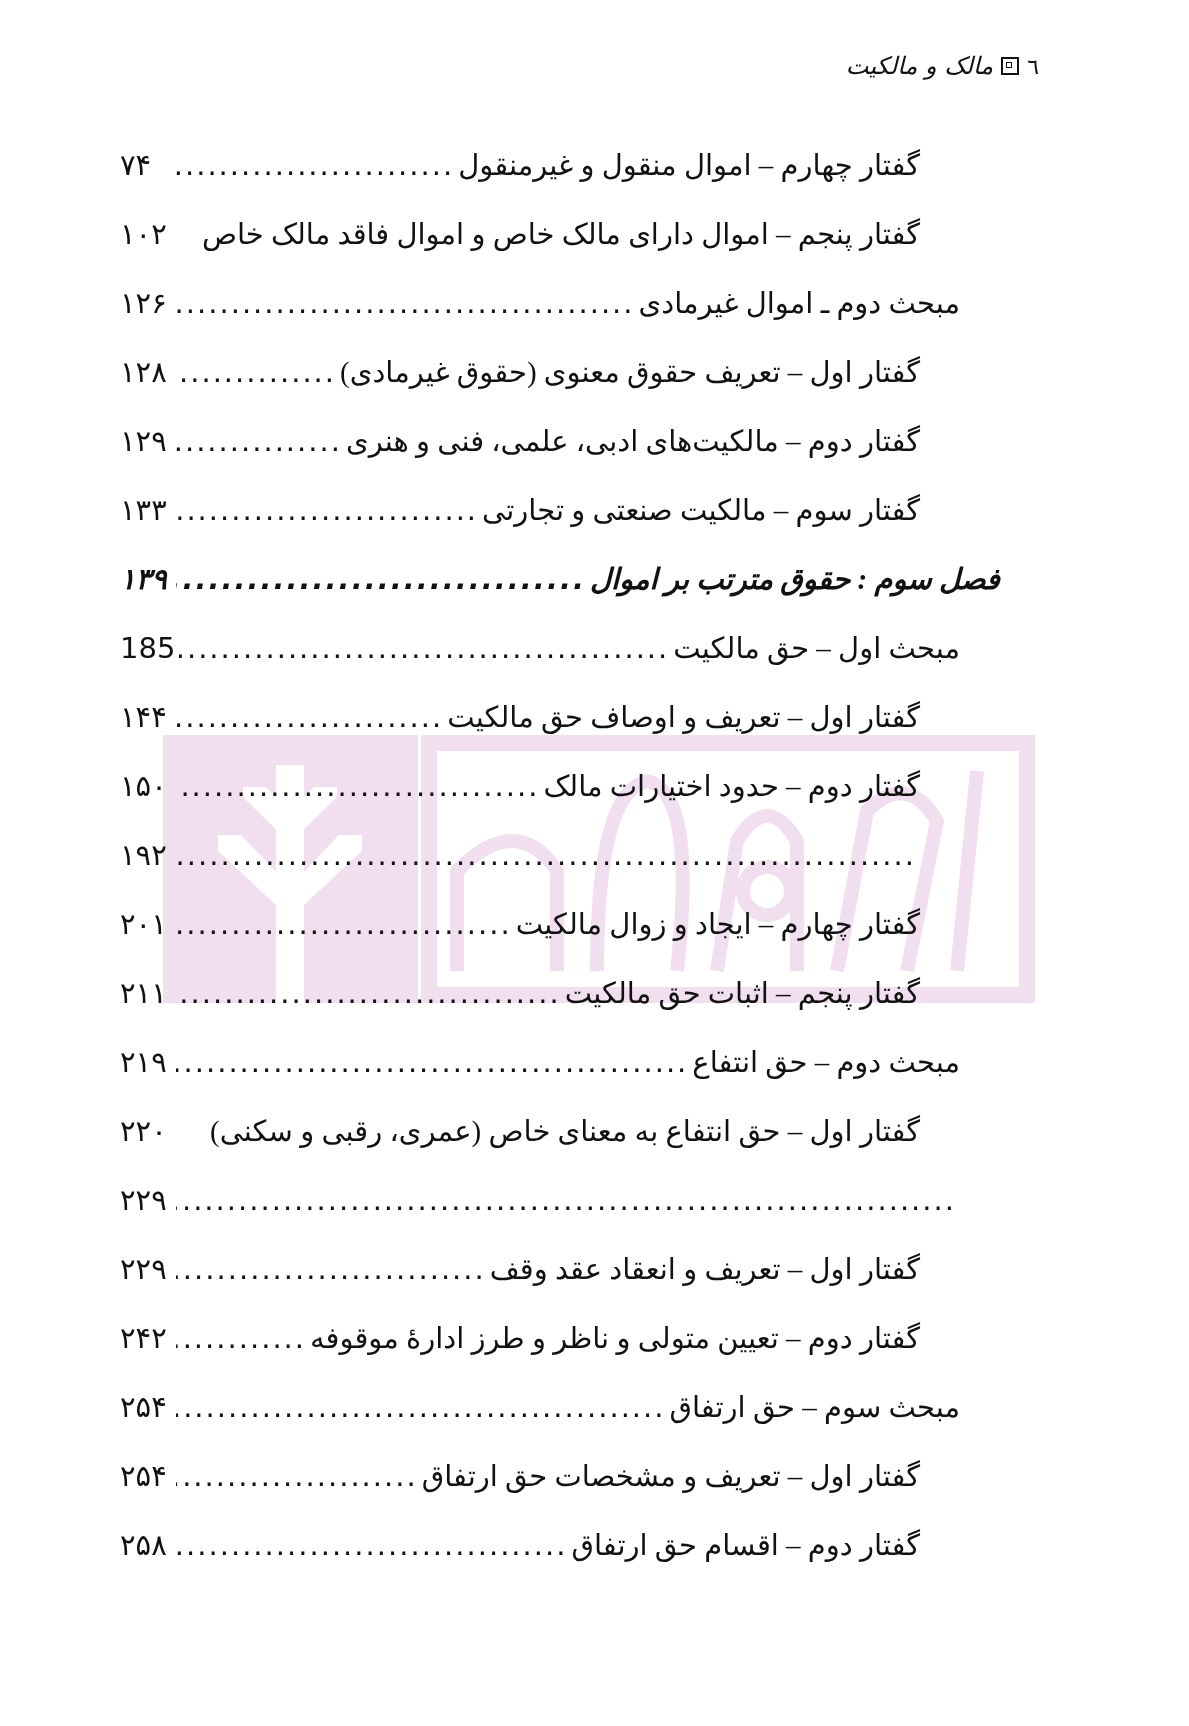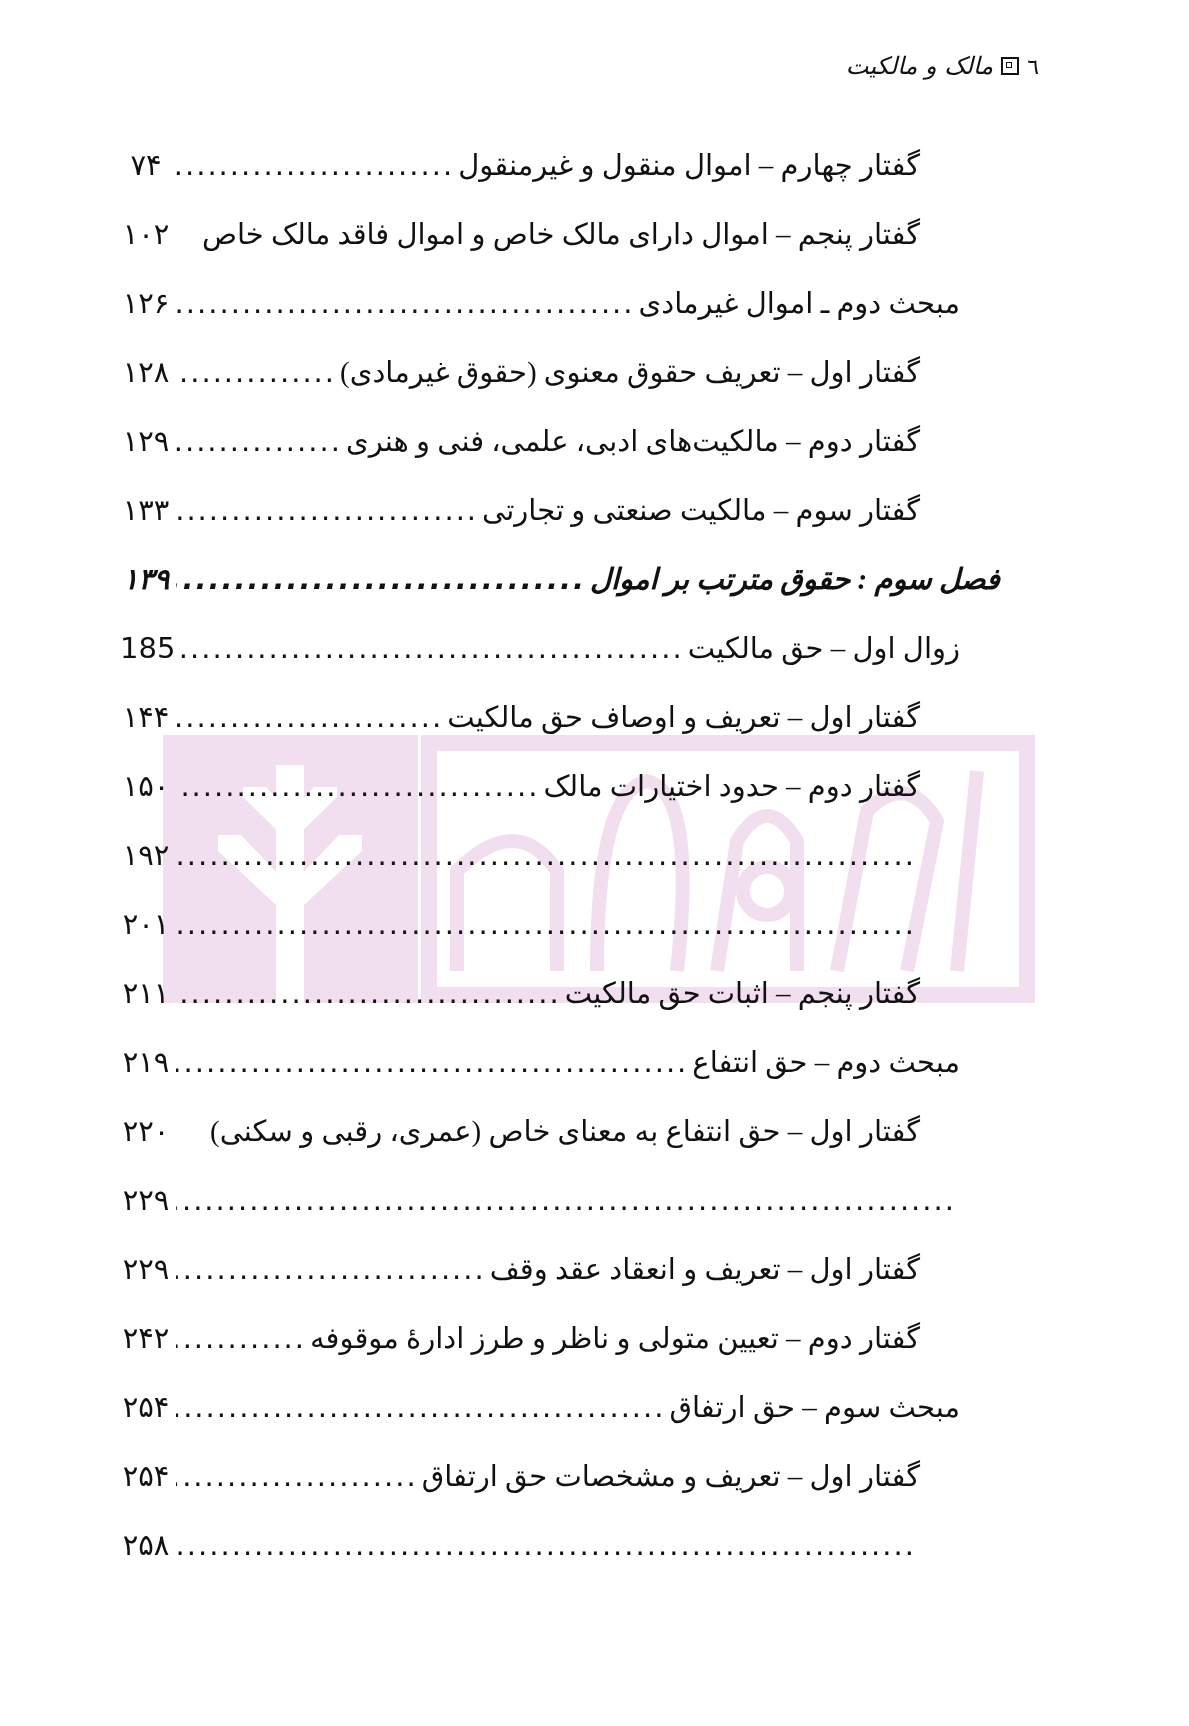--- a/index.html
+++ b/index.html
@@ -11,21 +11,21 @@
                 background: #ffffff; border: 16px solid #f1dff0; box-sizing: border-box; }
     .header { position: absolute; top: 52px; right: 150px; direction: rtl; font-size: 24px;
               font-style: italic; display: flex; align-items: center; gap: 8px; z-index: 2; }
     .header .num { font-style: normal; font-size: 22px; }
     .box-icon { width: 14px; height: 14px; border: 2px solid #111; position: relative; display: inline-block; }
     .box-icon::after { content: ""; position: absolute; left: 3px; top: 3px; width: 4px; height: 4px; border: 1.5px solid #111; }
     .toc { position: absolute; left: 120px; top: 0; width: 880px; direction: rtl; z-index: 2; }
     .row { position: absolute; height: 40px; display: flex; align-items: center; font-size: 29px; line-height: 40px; left: 0; }
     .row .title { white-space: nowrap; font-family: Liberation Serif, serif; }
     .row .dots { flex: 1; overflow: hidden; white-space: nowrap; letter-spacing: 2px; margin: 0 4px; color: #111; }
-    .row .page { white-space: nowrap; min-width: 52px; text-align: center; }
+    .row .page { white-space: nowrap; min-width: 52px; text-align: left; }
     .row.l1 { right: 0; }
     .row.l2 { right: 40px; }
     .row.l3 { right: 80px; }
     .row.chapter { font-weight: bold; font-style: italic; }
   </style>
 </head>
 <body>
 
 <div class="watermark">
   <div class="wm-left">
@@ -89,39 +89,40 @@
     <span class="title">گفتار سوم – مالکیت صنعتی و تجارتی</span>
     <span class="dots">............................................................................................................</span>
     <span class="page">۱۳۳</span>
   </div>
   <div class="row l1 chapter" style="top:559px">
     <span class="title">فصل سوم : حقوق مترتب بر اموال</span>
     <span class="dots">............................................................................................................</span>
     <span class="page">۱۳۹</span>
   </div>
   <div class="row l2" style="top:628px">
-    <span class="title">زوال اول – حق مالکیت</span>
+    <span class="title">مبحث اول – حق مالکیت</span>
     <span class="dots">............................................................................................................</span>
     <span class="page">185</span>
   </div>
   <div class="row l3" style="top:697px">
     <span class="title">گفتار اول – تعریف و اوصاف حق مالکیت</span>
     <span class="dots">............................................................................................................</span>
     <span class="page">۱۴۴</span>
   </div>
   <div class="row l3" style="top:766px">
     <span class="title">گفتار دوم – حدود اختیارات مالک</span>
     <span class="dots">............................................................................................................</span>
     <span class="page">۱۵۰</span>
   </div>
   <div class="row l3" style="top:835px">
     <span class="dots">............................................................................................................</span>
     <span class="page">۱۹۲</span>
   </div>
   <div class="row l3" style="top:904px">
+    <span class="title">گفتار چهارم – ایجاد و زوال مالکیت</span>
     <span class="dots">............................................................................................................</span>
     <span class="page">۲۰۱</span>
   </div>
   <div class="row l3" style="top:973px">
     <span class="title">گفتار پنجم – اثبات حق مالکیت</span>
     <span class="dots">............................................................................................................</span>
     <span class="page">۲۱۱</span>
   </div>
   <div class="row l2" style="top:1042px">
     <span class="title">مبحث دوم – حق انتفاع</span>
@@ -151,16 +152,17 @@
     <span class="title">مبحث سوم – حق ارتفاق</span>
     <span class="dots">............................................................................................................</span>
     <span class="page">۲۵۴</span>
   </div>
   <div class="row l3" style="top:1456px">
     <span class="title">گفتار اول – تعریف و مشخصات حق ارتفاق</span>
     <span class="dots">............................................................................................................</span>
     <span class="page">۲۵۴</span>
   </div>
   <div class="row l3" style="top:1525px">
+    <span class="title">گفتار دوم – اقسام حق ارتفاق</span>
     <span class="dots">............................................................................................................</span>
     <span class="page">۲۵۸</span>
   </div>
 </div>
 
 </body></html>

